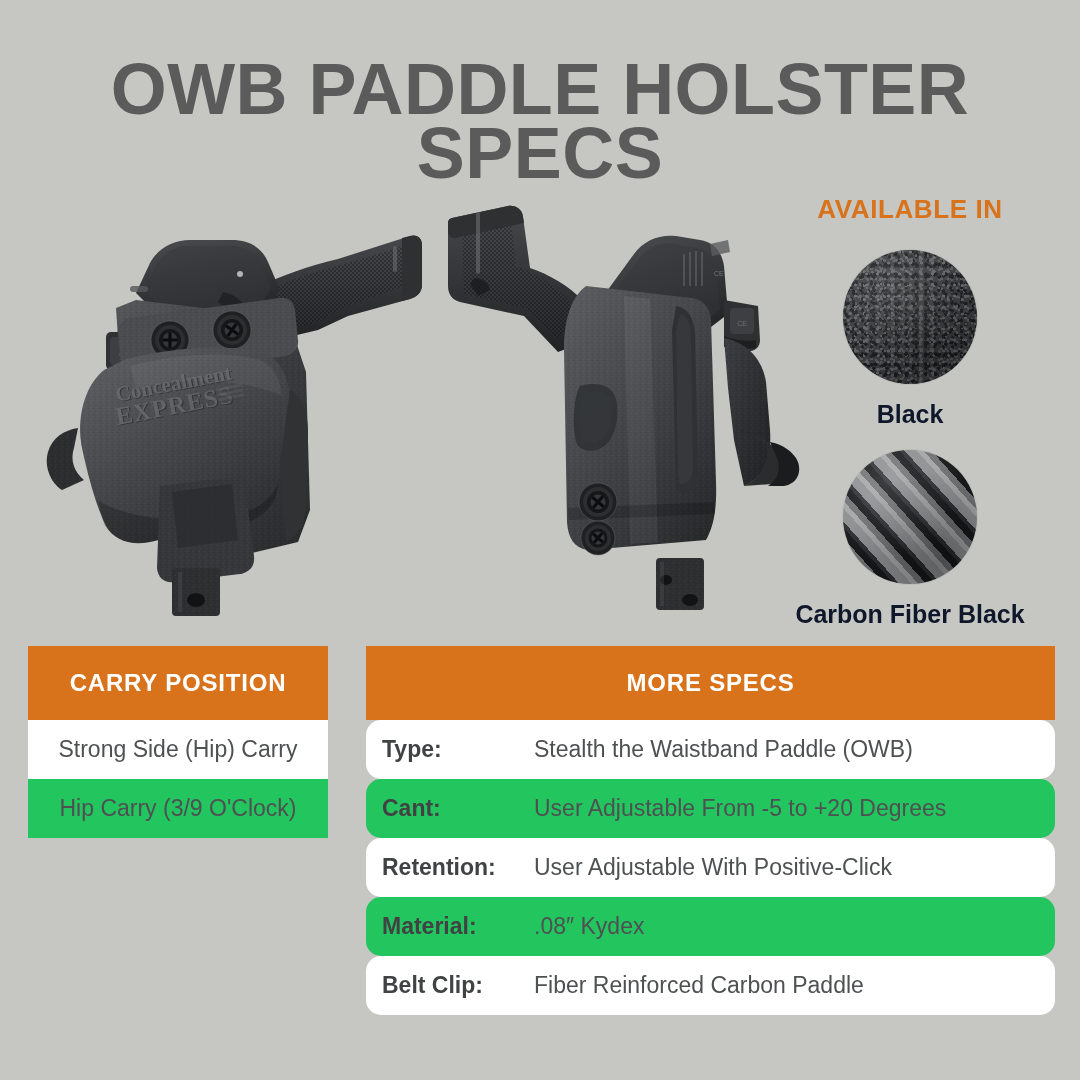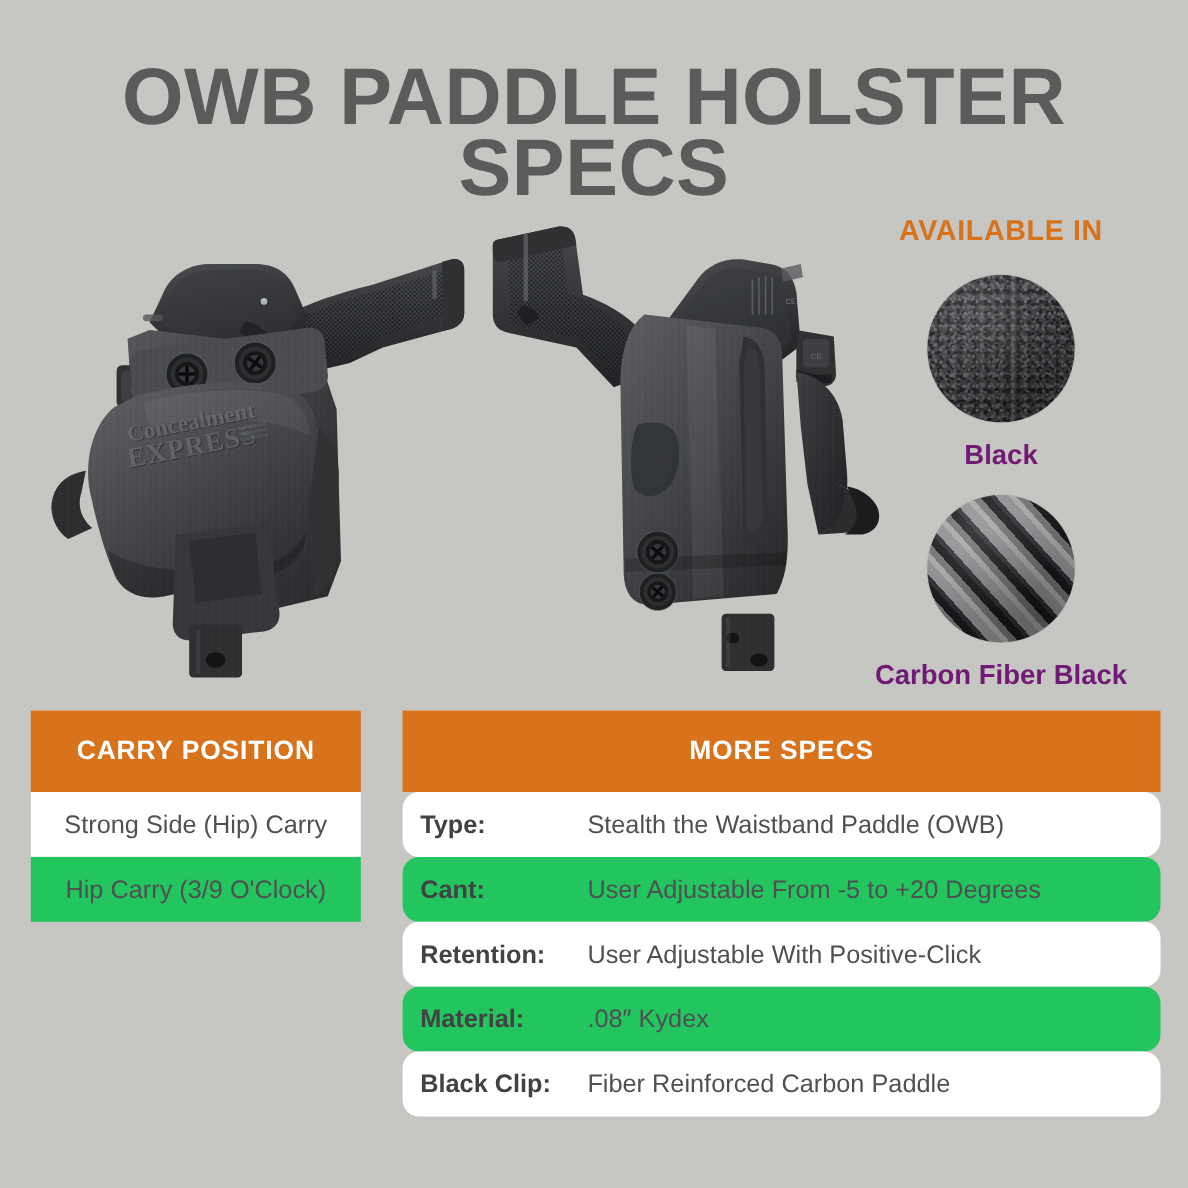--- a/index.html
+++ b/index.html
@@ -127,21 +127,21 @@
     background:
       radial-gradient(circle at 32% 24%, rgba(255,255,255,0.16), rgba(255,255,255,0) 58%),
       radial-gradient(circle at 74% 84%, rgba(0,0,0,0.34), rgba(0,0,0,0) 64%);
   }
 
   .swatch-caption {
     margin-top: 16px;
     text-align: center;
     font-weight: 700;
     font-size: 25px;
-    color: #701a75;
+    color: #0f172a;
     white-space: nowrap;
   }
 
   
   .holster { position: absolute; }
   .holster.left  { left: 18px;  top: 190px; width: 420px; height: 430px; }
   .holster.right { left: 438px; top: 190px; width: 400px; height: 430px; }
   .holster svg { display: block; width: 100%; height: 100%; }
 
   
@@ -535,18 +535,18 @@
       <span class="spec-label">Retention:</span>
       <span class="spec-value">User Adjustable With Positive-Click</span>
     </div>
 
     <div class="table-row alt">
       <span class="spec-label">Material:</span>
       <span class="spec-value">.08″ Kydex</span>
     </div>
 
     <div class="table-row">
-      <span class="spec-label">Black Clip:</span>
+      <span class="spec-label">Belt Clip:</span>
       <span class="spec-value">Fiber Reinforced Carbon Paddle</span>
     </div>
   </div>
 
 </div>
 
 </body></html>

